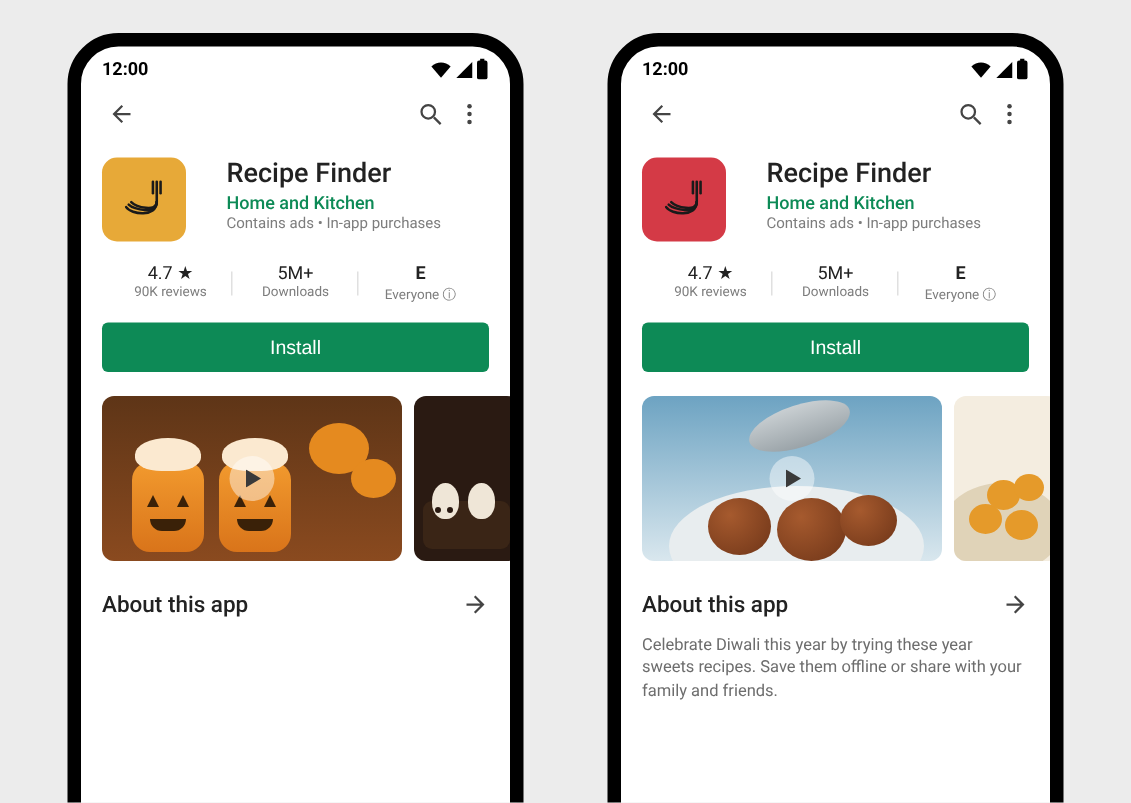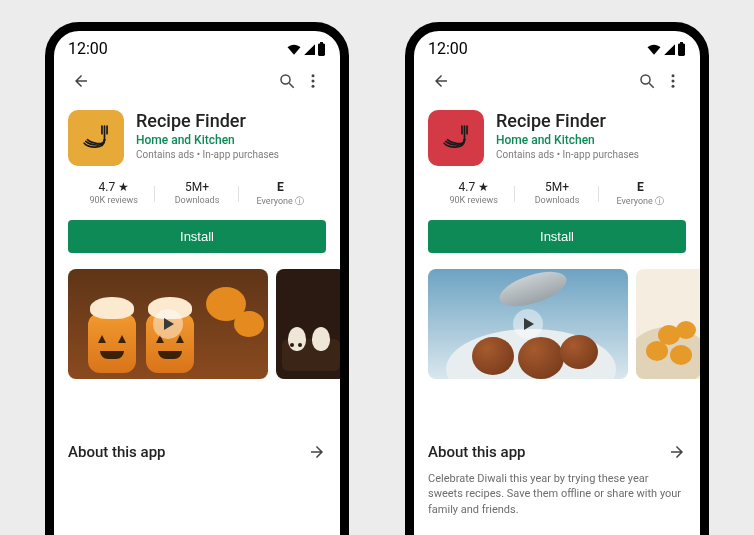--- a/index.html
+++ b/index.html
@@ -22,36 +22,36 @@
     border-radius: 34px;
     background: #fff;
     overflow: hidden;
     position: relative;
   }
   .status-bar {
     display: flex;
     justify-content: space-between;
     align-items: center;
     padding: 8px 14px 2px;
-    font-size: 16px;
-    font-weight: 400;
+    font-size: 12px;
+    font-weight: 700;
   }
   .status-icons { display: flex; gap: 2px; align-items: center; }
   .status-icons svg { display:block; }
   .top-row {
     display: flex;
     align-items: center;
     padding: 8px 14px 4px;
   }
   .back { flex: 0 0 auto; }
   .grow { flex: 1; }
   .icon-btn { padding: 4px; }
   .header {
     display: flex;
-    gap: 12px;
+    gap: 27px;
     padding: 8px 14px 14px;
   }
   .app-icon {
     width: 56px; height: 56px; border-radius: 10px;
     display:flex; align-items:center; justify-content:center;
     flex-shrink:0;
   }
   .app-icon svg { width: 34px; height: 34px; }
   .title { font-size: 18px; font-weight: 500; color:#222; }
   .dev   { font-size: 12px; color:#0d8a56; font-weight:500; margin-top:2px;}
@@ -81,21 +81,20 @@
   .play {
     position:absolute; left:50%; top:50%; transform:translate(-50%,-50%);
     width:30px;height:30px;border-radius:50%;
     background:rgba(255,255,255,.45);
     display:flex;align-items:center;justify-content:center;
   }
   .play svg{ width:12px;height:12px; margin-left:2px;}
   .about-row{
     display:flex; align-items:center; justify-content:space-between;
     padding: 4px 14px 4px;
-    margin-top: 44px;
   }
   .about-title{ font-size:15px; font-weight:500; color:#222;}
   .about-text{
     padding: 6px 14px 0; font-size:11px; color:#6d6d6d; line-height:1.4;
   }
   
   .hw-bg{ background:linear-gradient(#5e3517,#8a4a1f);}
   .pumpkin{ position:absolute; border-radius:50%; background:#e58a1f;}
   .face{ position:absolute; background:#3a2108;}
   

